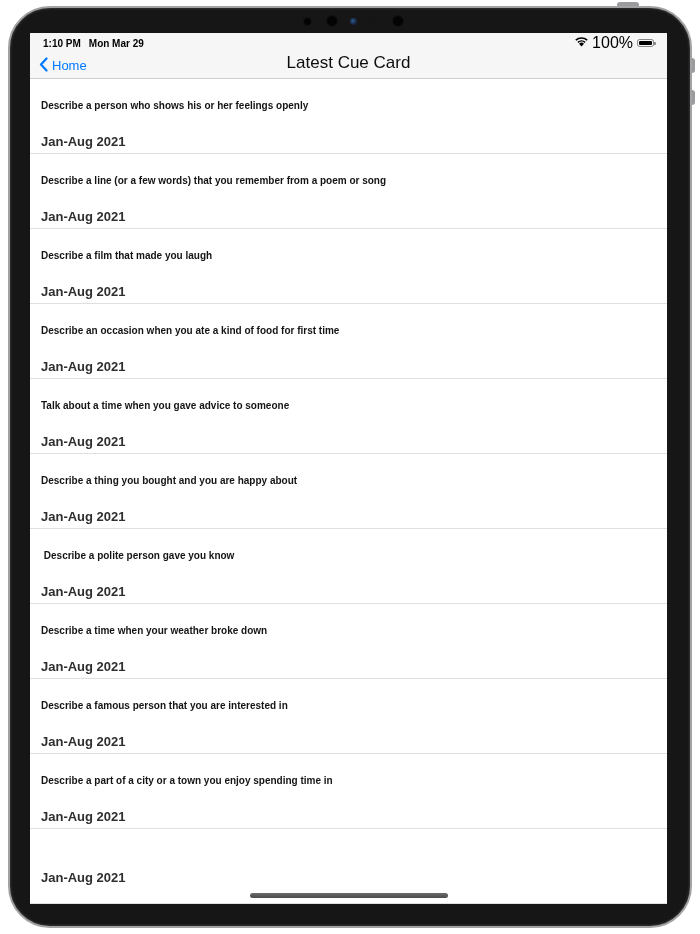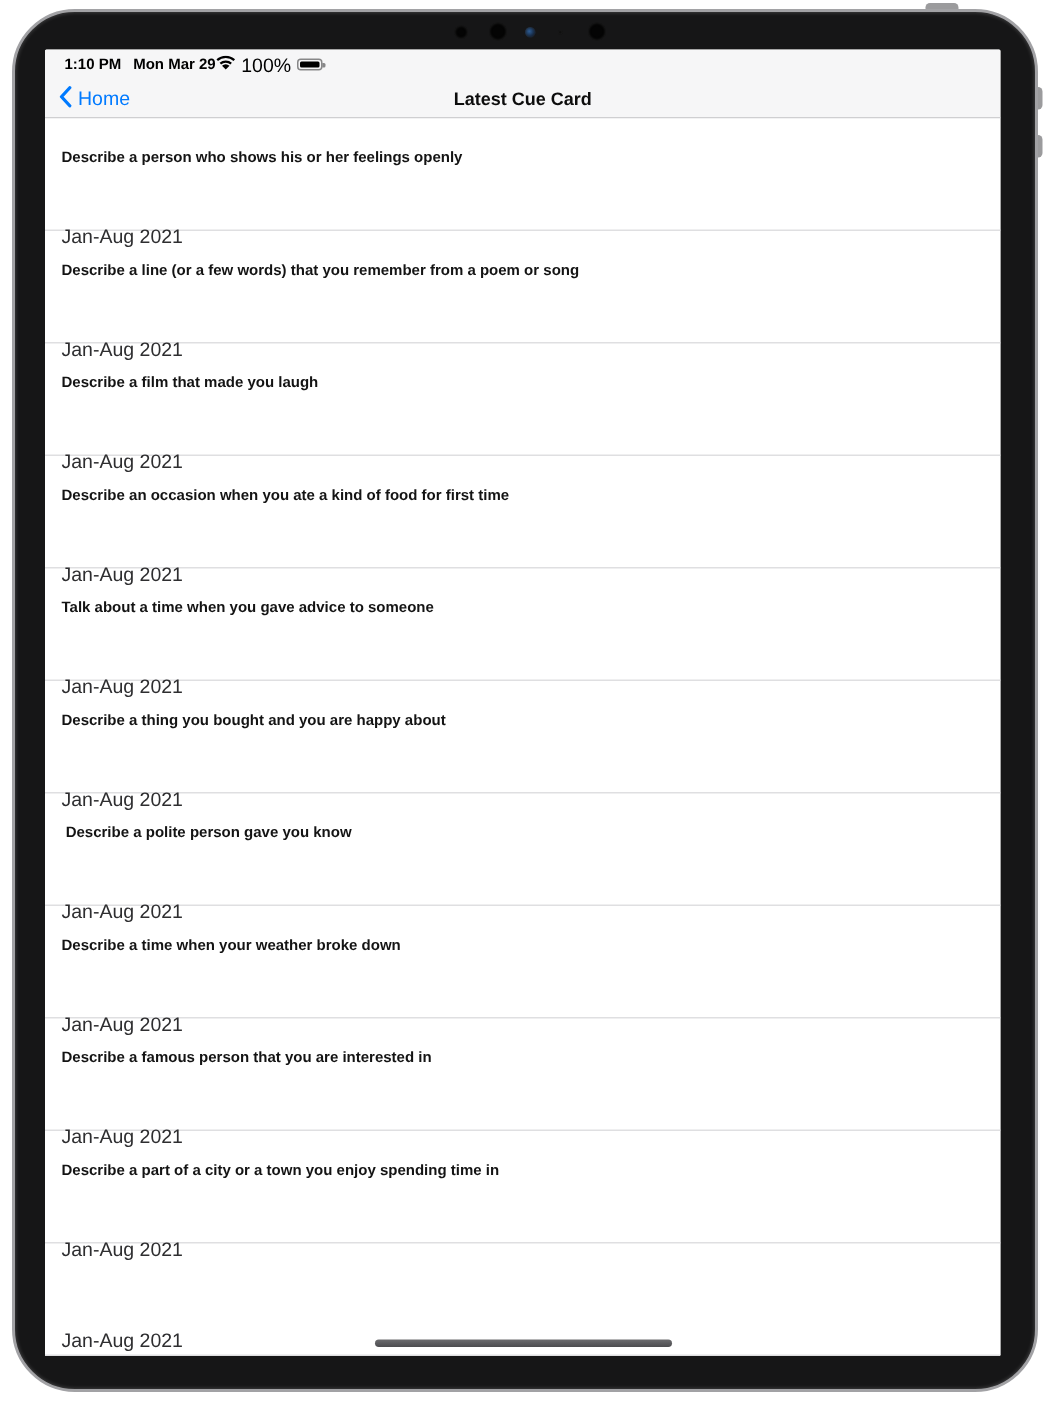--- a/index.html
+++ b/index.html
@@ -19,39 +19,39 @@
   .cam2{left:316px;top:7px;width:12px;height:12px;}
   .cam3{left:340px;top:10px;width:7px;height:7px;background:radial-gradient(circle at 40% 40%,#2e5d94,#101f36 70%);}
   .cam4{left:362px;top:12px;width:3px;height:3px;}
   .cam5{left:382px;top:7px;width:12px;height:12px;}
 
   
   .screen{position:absolute;left:20px;top:25px;width:637px;height:871px;background:#ffffff;overflow:hidden;border-radius:1px;}
 
   
   .chrome{background:#f6f6f7;border-bottom:1px solid #cfcfd1;}
-  .statusbar{height:20px;display:flex;justify-content:flex-start;align-items:center;padding:0 13px;font-size:10px;color:#000;}
+  .statusbar{height:20px;display:flex;justify-content:space-between;align-items:center;padding:0 13px;font-size:10px;color:#000;}
   .sb-left{display:flex;align-items:baseline;gap:8px;}
   .sb-time{font-weight:700;}
   .sb-date{font-weight:700;}
   .sb-right{display:flex;align-items:center;gap:4px;}
-  .sb-batt-label{font-size:13px;}
+  .sb-batt-label{font-size:16px;}
   .batt{position:relative;width:17px;height:8.5px;border:1px solid rgba(0,0,0,.45);border-radius:2.5px;display:flex;padding:1px;box-sizing:border-box;}
   .batt-fill{flex:1;background:#000;border-radius:1px;}
   .batt-tip{position:absolute;right:-3px;top:2px;width:1.8px;height:3.6px;background:rgba(0,0,0,.45);border-radius:0 1px 1px 0;}
 
-  .navbar{position:relative;height:25px;display:flex;align-items:center;justify-content:center;}
+  .navbar{position:relative;height:25px;display:flex;justify-content:center;}
   .back{position:absolute;left:9px;top:0;height:100%;display:flex;align-items:center;gap:4px;color:#007aff;font-size:13px;cursor:pointer;}
-  .nav-title{font-size:12px;font-weight:700;color:#0d0d0d;}
+  .nav-title{font-size:17px;font-weight:400;color:#0d0d0d;}
 
   
   .list{background:#fff;}
   .row{box-sizing:border-box;height:75px;padding:20px 12px 0 11px;border-bottom:1px solid #dfdfe1;}
   .row-title{font-size:10px;line-height:14px;font-weight:700;color:#141414;white-space:pre-wrap;}
-  .row-sub{margin-top:38px;font-size:13px;line-height:14px;font-weight:400;color:#2e2e30;}
+  .row-sub{margin-top:22px;font-size:13px;line-height:14px;font-weight:700;color:#2e2e30;}
 
   .home-indicator{position:absolute;left:50%;bottom:6px;transform:translateX(-50%);width:198px;height:5px;border-radius:2.5px;
                   background:linear-gradient(#6b6b6e,#4c4c4f);}
 </style>
 </head>
 <body>
 
 <div class="stage">
 
   <div class="power-btn"></div>

